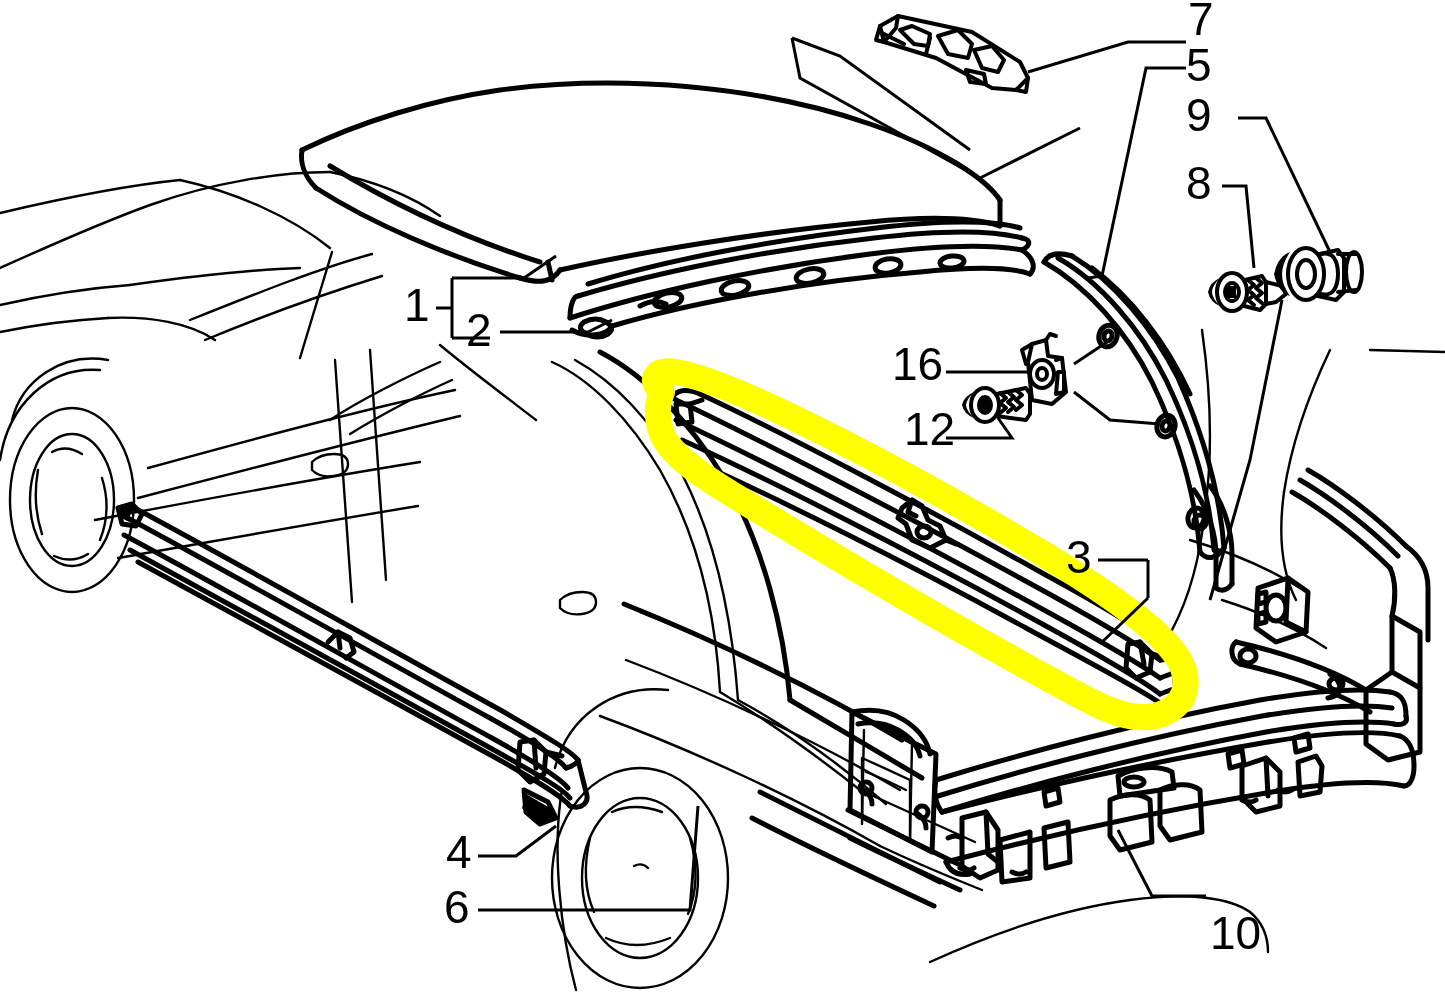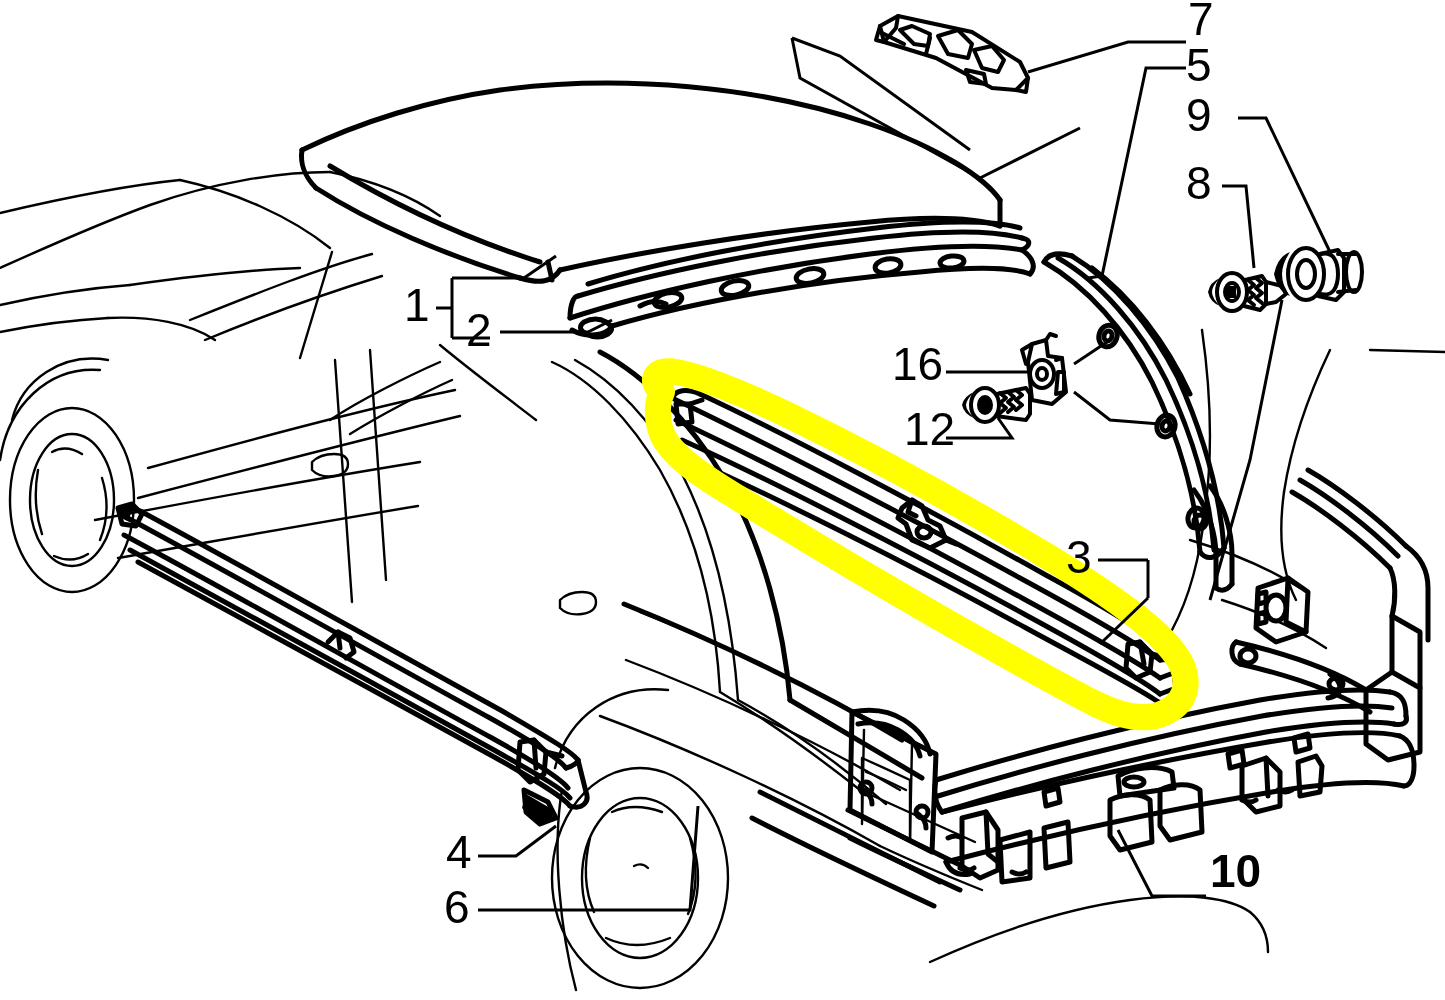--- a/index.html
+++ b/index.html
@@ -420,17 +420,17 @@
 
   <div class="callout" style="left:404px; top:282px;">1</div>
   <div class="callout" style="left:466px; top:307px;">2</div>
   <div class="callout" style="left:1066px; top:534px;">3</div>
   <div class="callout" style="left:446px; top:829px;">4</div>
   <div class="callout" style="left:1186px; top:42px;">5</div>
   <div class="callout" style="left:444px; top:884px;">6</div>
   <div class="callout" style="left:1188px; top:-4px;">7</div>
   <div class="callout" style="left:1186px; top:160px;">8</div>
   <div class="callout" style="left:1186px; top:92px;">9</div>
-  <div class="callout" style="left:1210px; top:848px;font-weight:bold;">10</div>
+  <div class="callout" style="left:1210px; top:910px;">10</div>
   <div class="callout" style="left:892px; top:341px;">16</div>
   <div class="callout" style="left:892px; top:406px;margin-left:12px;">12</div>
 
 </div>
 
 </body></html>

